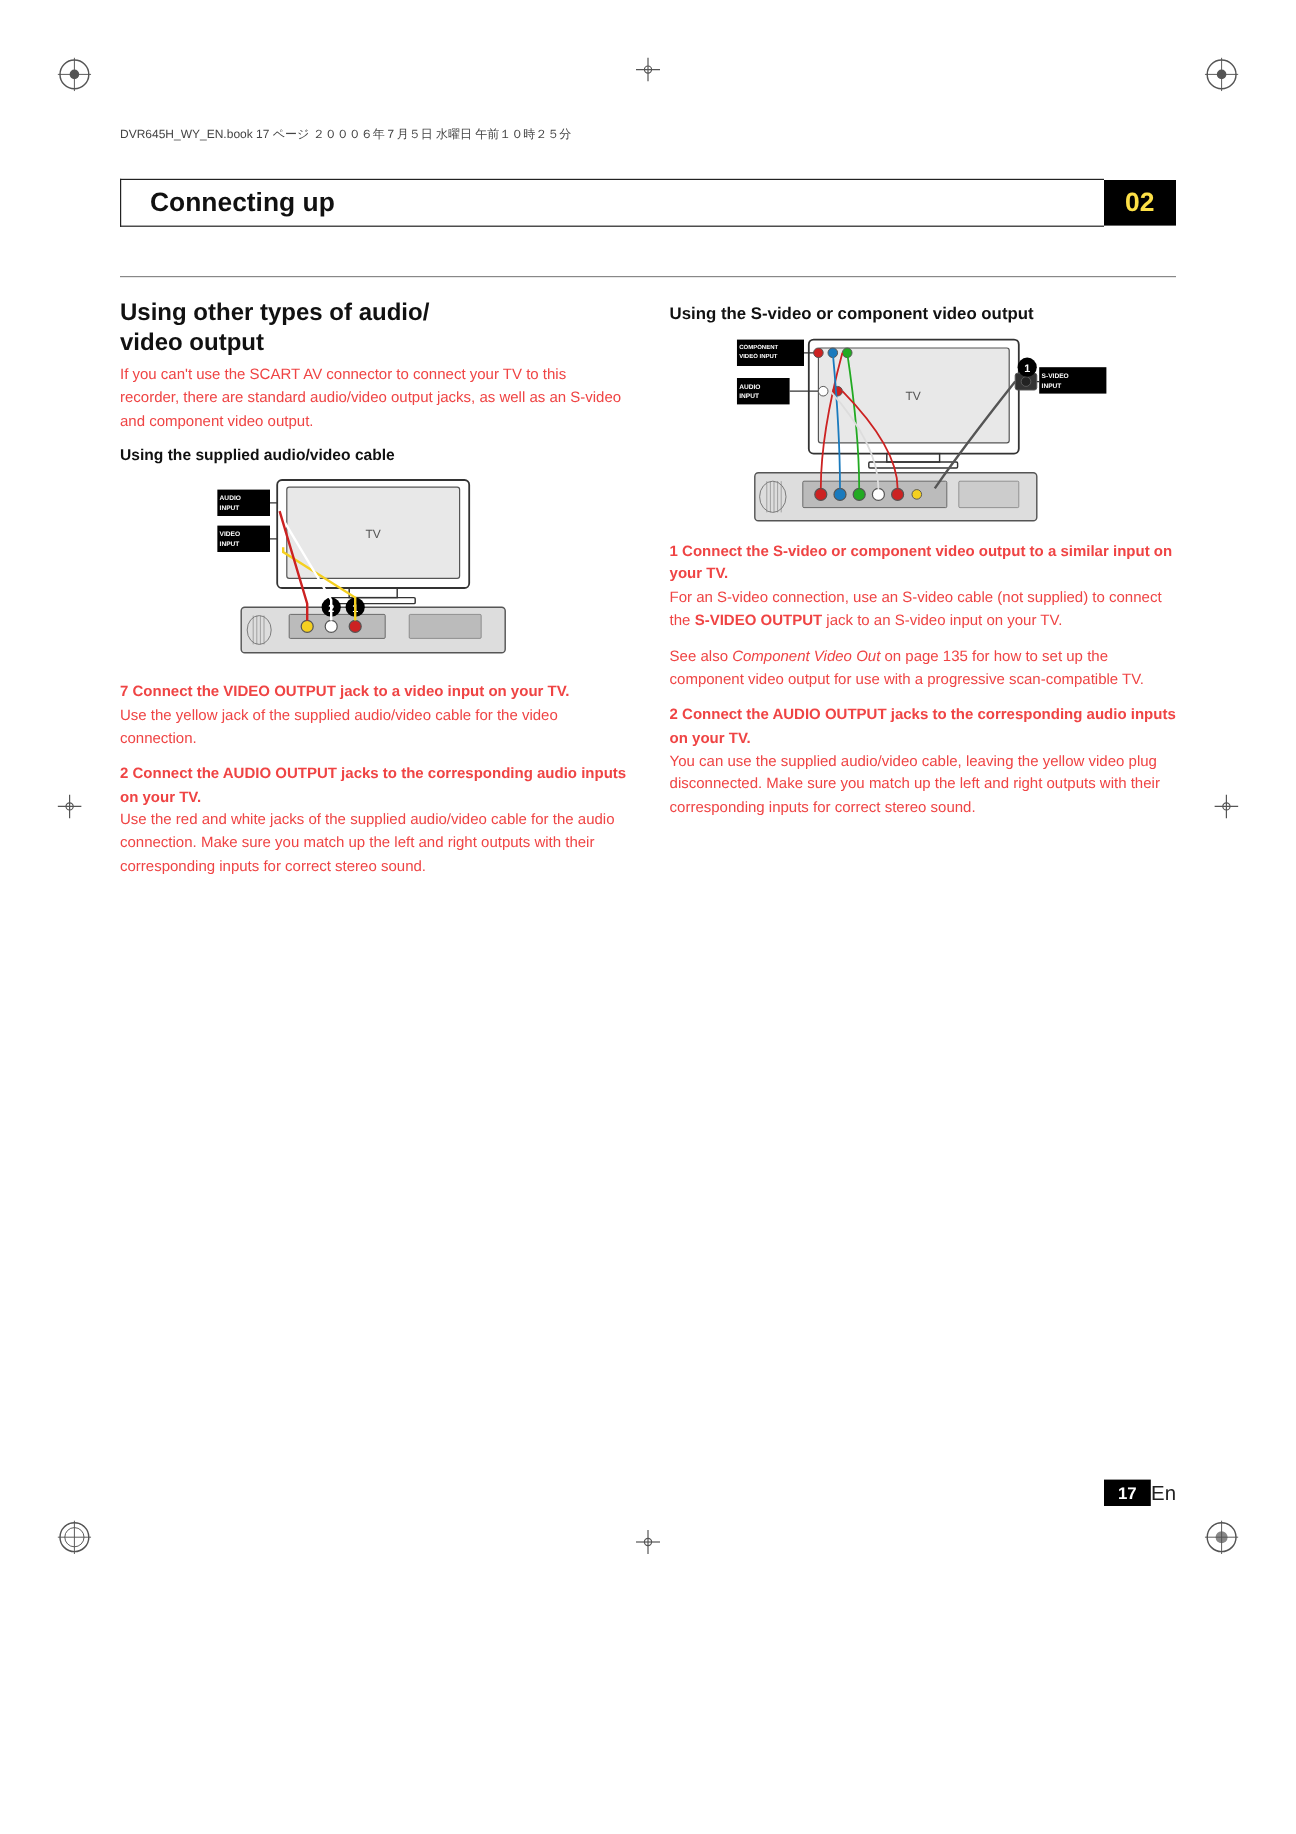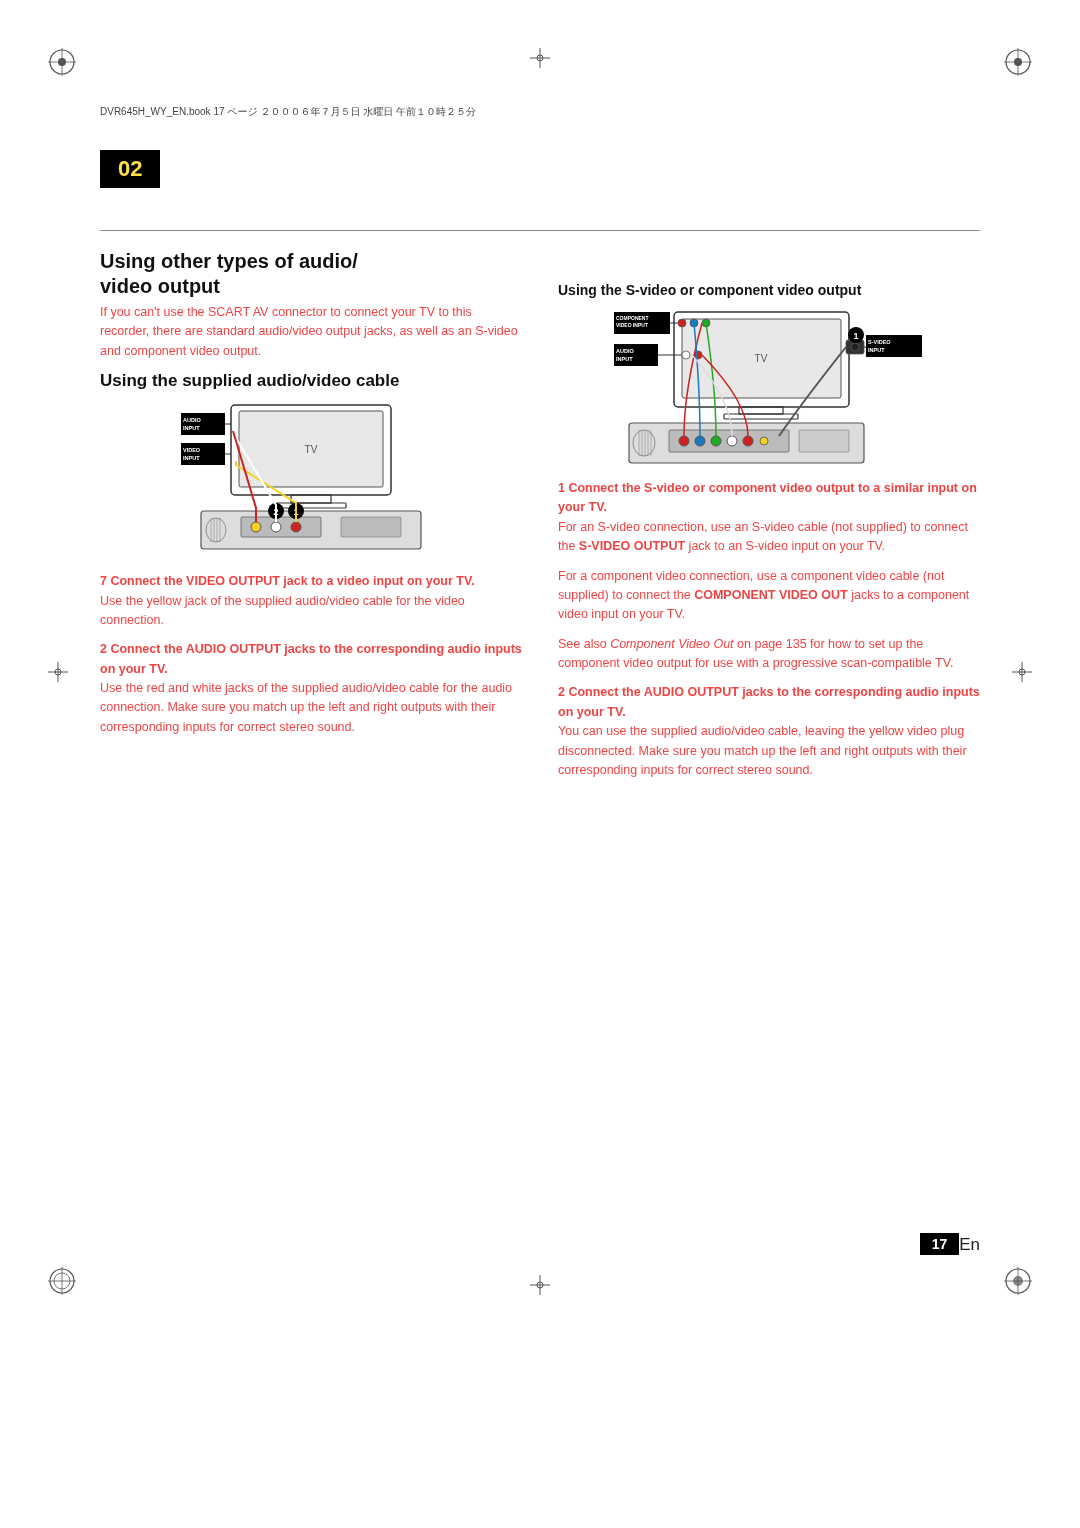--- a/index.html
+++ b/index.html
@@ -104,33 +104,32 @@
     
     .two-col {
       display: flex;
       gap: 36px;
     }
     .col-left {
       flex: 1;
     }
     .col-right {
       flex: 1;
-      margin-top: 29px;
     }
 
     
     .section-main-title {
       font-size: 20px;
       font-weight: bold;
       font-family: Arial, sans-serif;
       margin-bottom: 4px;
       line-height: 1.25;
     }
     .section-sub-title {
-      font-size: 17px;
+      font-size: 13px;
       font-weight: bold;
       font-family: Arial, sans-serif;
       margin-bottom: 10px;
       margin-top: 10px;
     }
     .section-sub-title2 {
       font-size: 14px;
       font-weight: bold;
       font-family: Arial, sans-serif;
       margin-bottom: 8px;
@@ -268,20 +267,21 @@
       <line x1="0" y1="10" x2="20" y2="10" stroke="#555" stroke-width="1"></line>
       <circle cx="10" cy="10" r="3" fill="none" stroke="#555" stroke-width="1"></circle>
     </svg>
   </div>
 
   <div class="header-line">
     <span>DVR645H_WY_EN.book  17 ページ  ２０００６年７月５日  水曜日  午前１０時２５分</span>
   </div>
 
   <div class="chapter-header">
+    <div class="chapter-title-bg">Connecting up</div>
     <div class="chapter-number-bg">02</div>
   </div>
 
   <div class="content-area">
     <hr class="top-divider">
     <div class="two-col">
 
       <div class="col-left">
         <div class="section-main-title">
           Using other types of audio/<br>video output
@@ -428,23 +428,20 @@
               <path d="M165,126 Q190,90 232,37" stroke="#555" stroke-width="2" fill="none"></path>
             </svg>
           </div>
         </div>
 
         <p class="body-text">
           <span class="step-bold">1   Connect the S-video or component video output to a similar input on your TV.</span><br>
           <span>For an S-video connection, use an S-video cable (not supplied) to connect the </span><strong>S-VIDEO OUTPUT</strong><span> jack to an S-video input on your TV.</span>
         </p>
         <p class="body-text">
-          <span>For a component video connection, use a component video cable (not supplied) to connect the </span><strong>COMPONENT VIDEO OUT</strong><span> jacks to a component video input on your TV.</span>
-        </p>
-        <p class="body-text">
           <span>See also </span><em>Component Video Out</em><span> on page 135 for how to set up the component video output for use with a progressive scan-compatible TV.</span>
         </p>
 
         <p class="body-text">
           <span class="step-bold">2   Connect the AUDIO OUTPUT jacks to the corresponding audio inputs on your TV.</span><br>
           <span>You can use the supplied audio/video cable, leaving the yellow video plug disconnected. Make sure you match up the left and right outputs with their corresponding inputs for correct stereo sound.</span>
         </p>
       </div>
     </div>
   </div>

